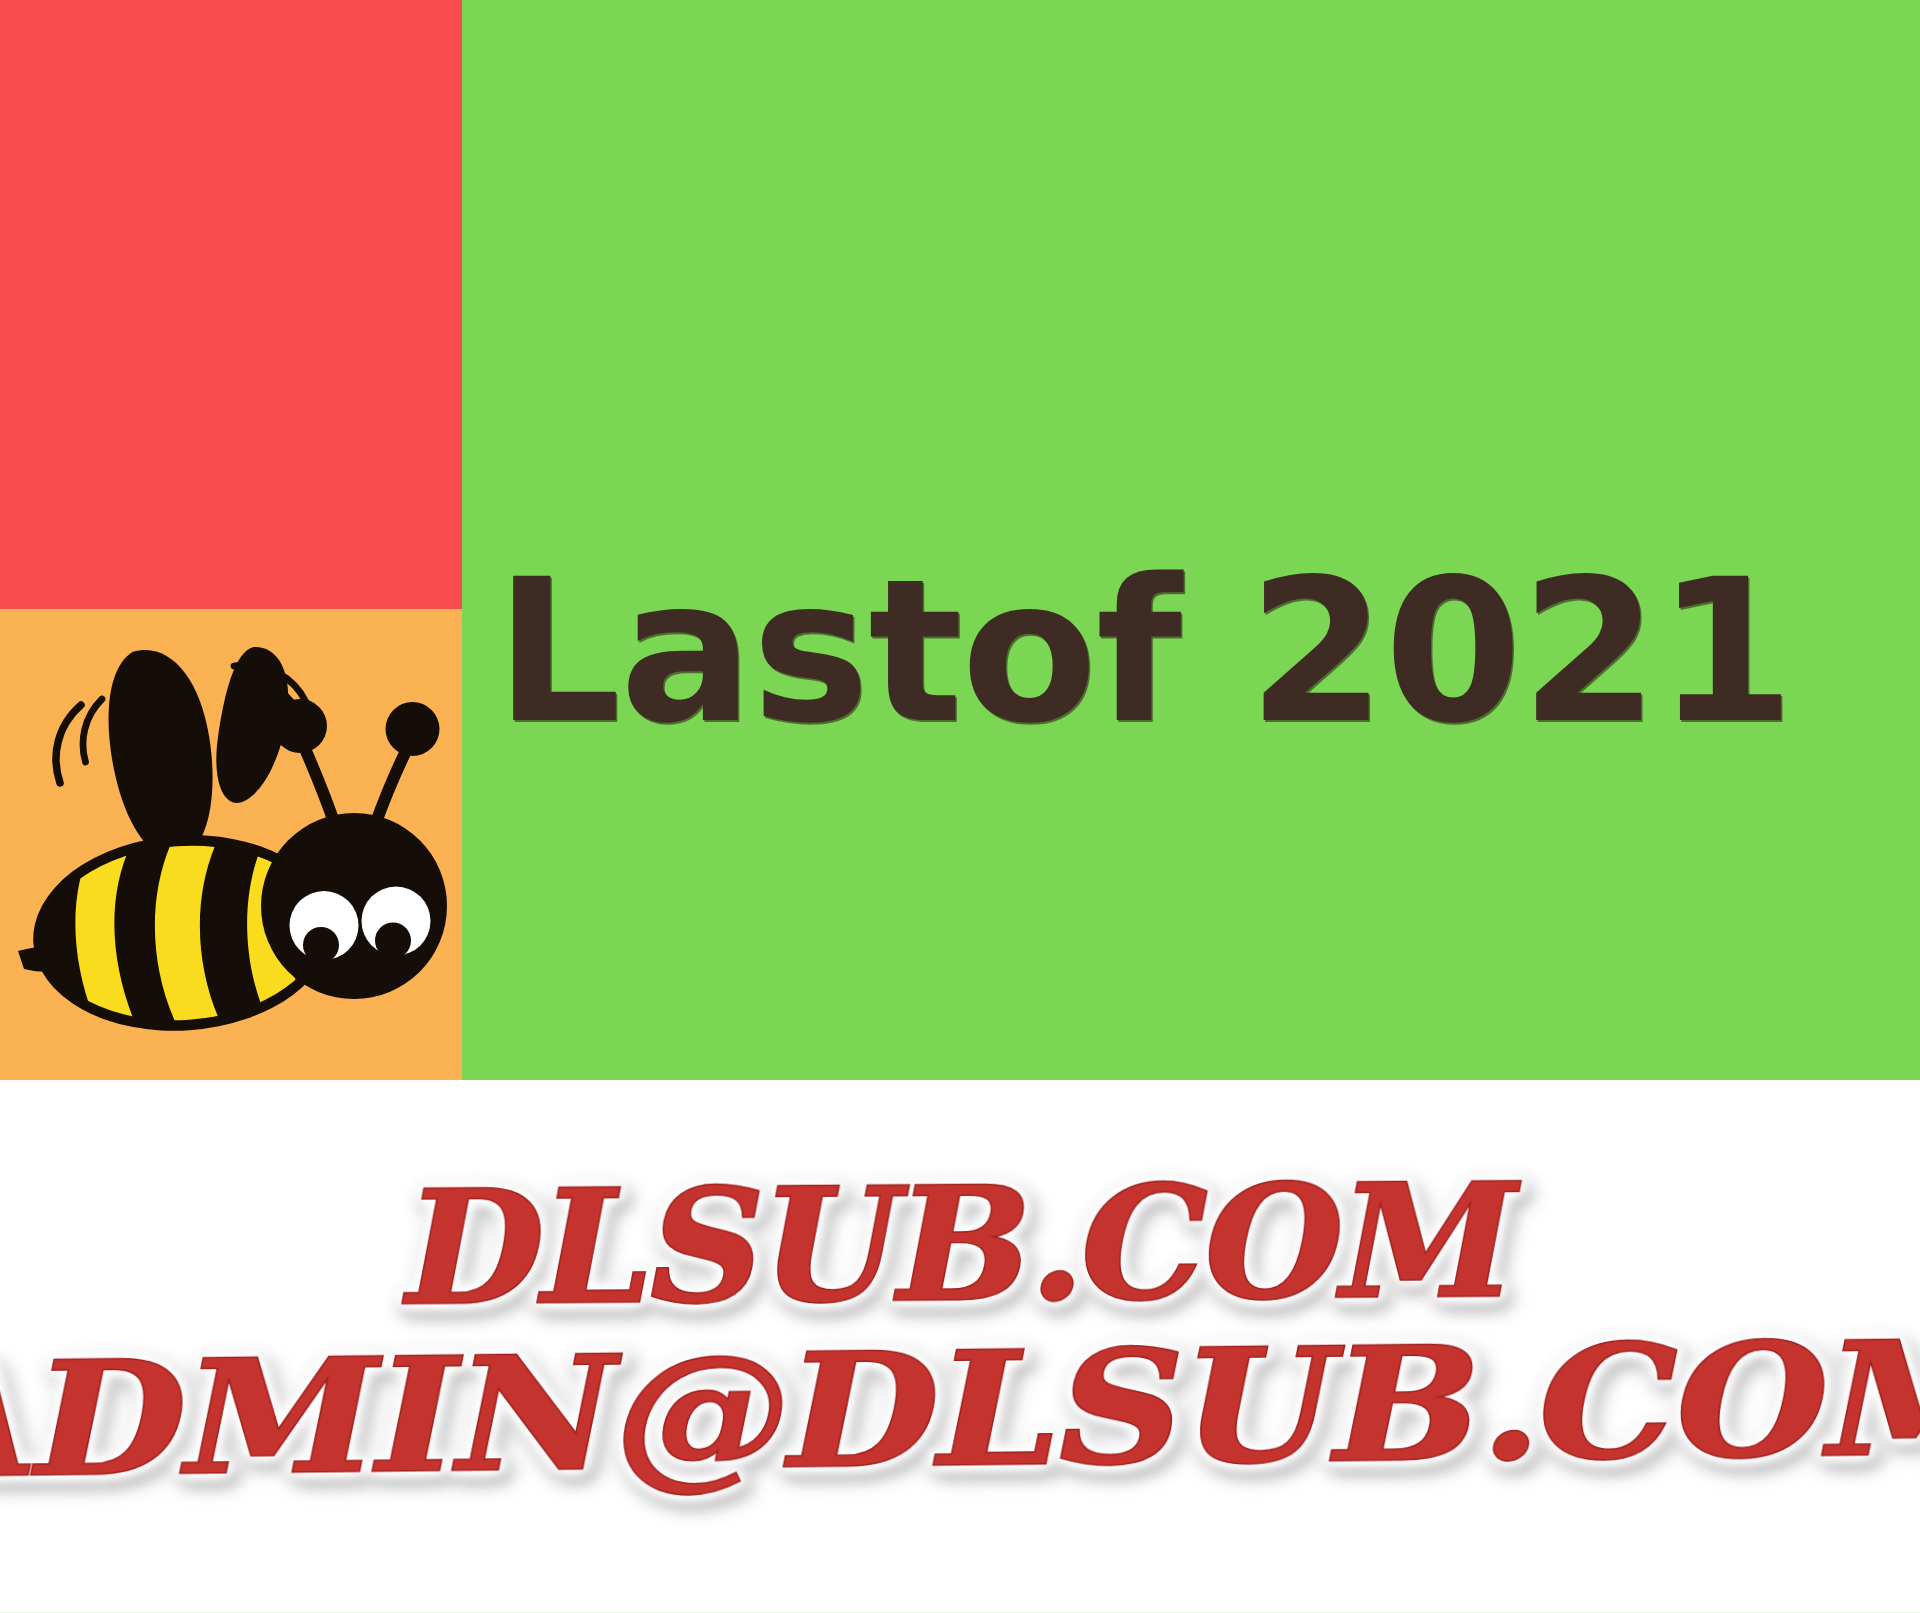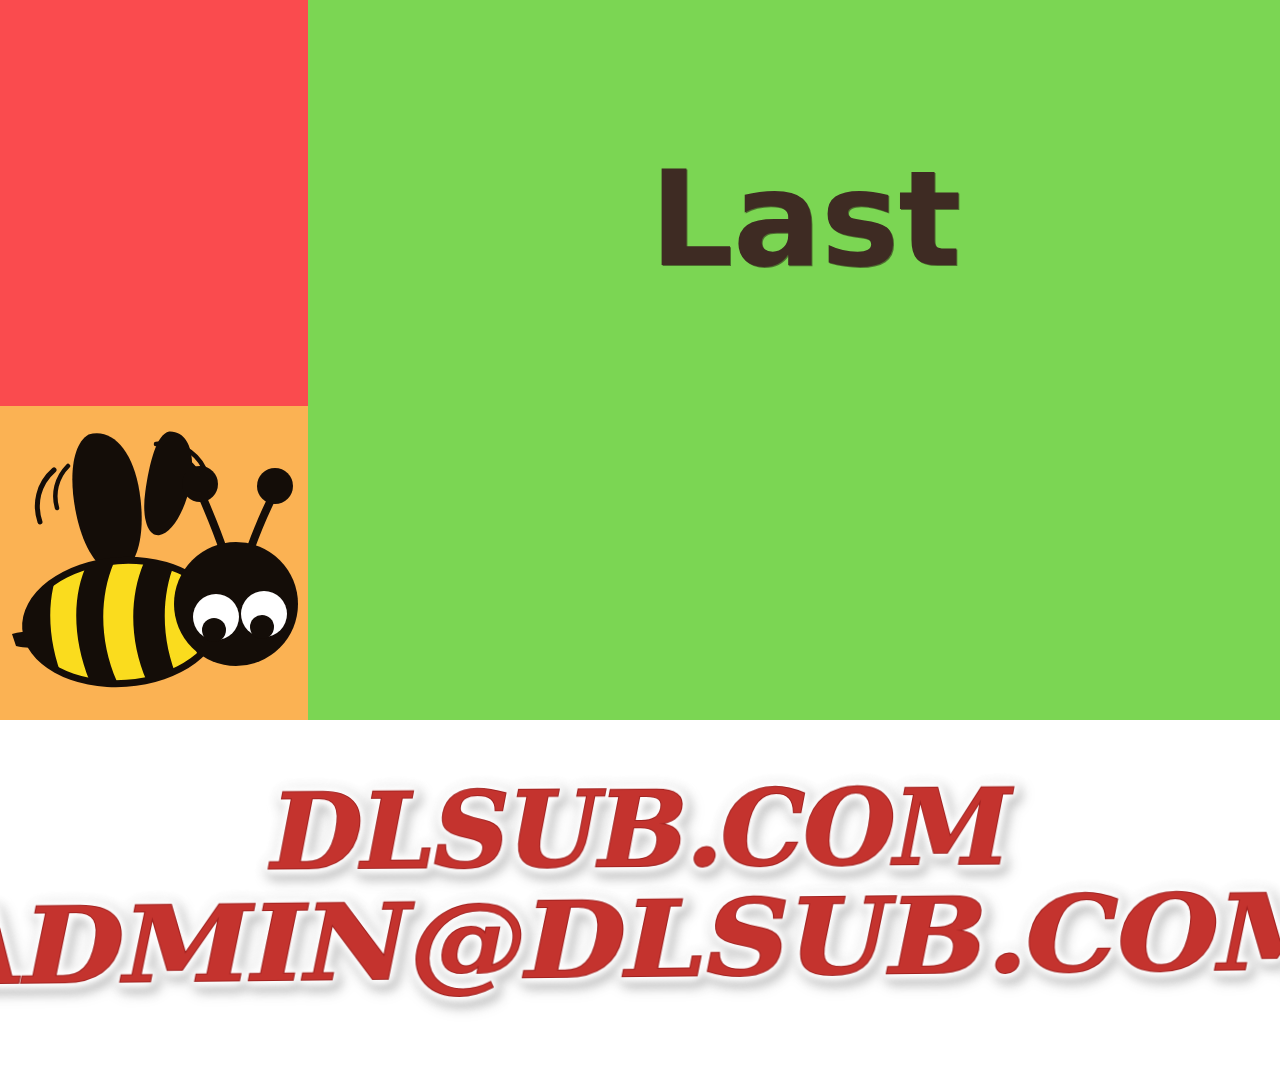--- a/index.html
+++ b/index.html
@@ -54,21 +54,21 @@
   }
 
   
   #headline {
     position: absolute;
     left: 330px;
     top: 0;
     width: 950px;
     height: 720px;
     display: flex;
-    flex-direction: column;
+    flex-direction: row;
     align-items: center;
     justify-content: flex-start;
     padding-top: 152px;
     box-sizing: border-box;
   }
   .headline-line {
     color: #3E2B23;
     font-family: "DejaVu Sans", sans-serif;
     font-weight: bold;
     font-size: 132px;
@@ -177,20 +177,21 @@
           <circle cx="206" cy="213" r="23" fill="#FFFFFF"></circle>
           <circle cx="204" cy="226" r="12" fill="#140D08"></circle>
           <circle cx="254" cy="210" r="23" fill="#FFFFFF"></circle>
           <circle cx="252" cy="223" r="12" fill="#140D08"></circle>
         </g>
       </svg>
     </div>
 
     <div id="headline">
       <div class="headline-line">Last</div>
+      <div class="headline-line">of 2021</div>
     </div>
   </div>
 
   <div id="watermark">
     <div class="wm-line" id="wm-site">DLSUB.COM</div>
     <div class="wm-line" id="wm-mail">ADMIN@DLSUB.COM</div>
   </div>
 
 </div>
 

